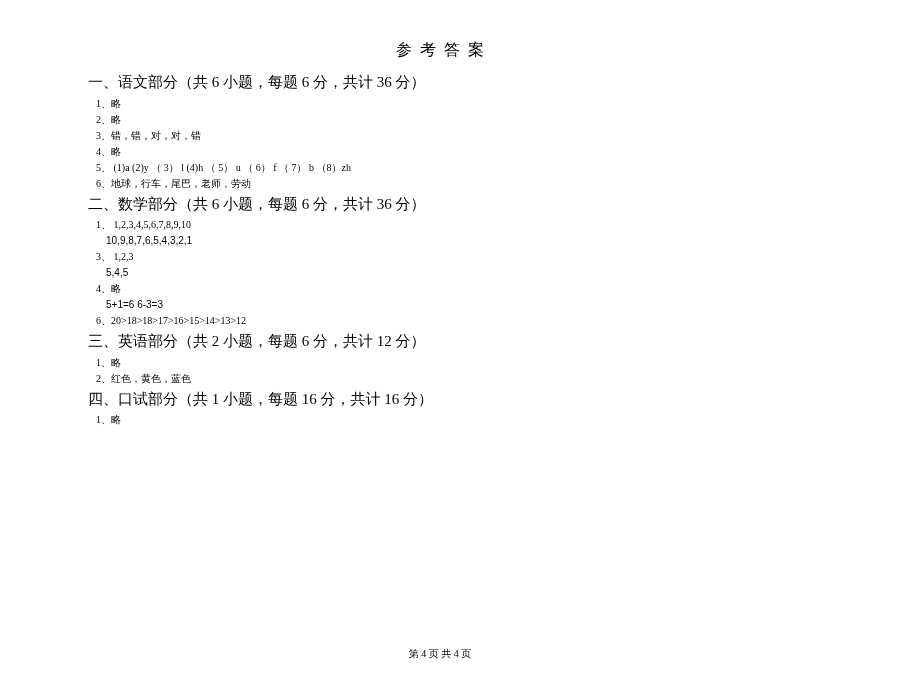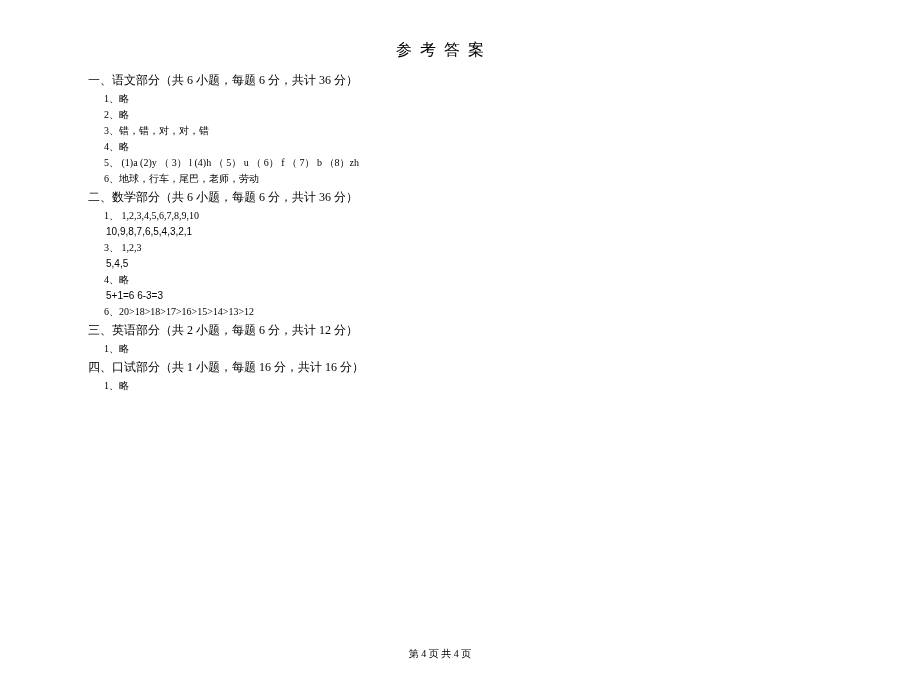--- a/index.html
+++ b/index.html
@@ -15,27 +15,27 @@
     .page {
       padding: 40px 120px 0 88px;
     }
     .title {
       text-align: center;
       font-size: 16px;
       letter-spacing: 8px;
       margin-bottom: 10px;
     }
     .section-header {
-      font-size: 12px;
+      font-size: 15px;
       margin: 2px 0;
       line-height: 1.5;
     }
     .item {
       font-size: 10px;
-      margin: 1px 16px;
+      margin: 1px 8px;
       line-height: 1.5;
       font-family: Arial, sans-serif;
     }
     .item-indent {
       font-size: 10px;
       margin: 1px 0 1px 18px;
       line-height: 1.5;
       font-family: Arial, sans-serif;
     }
     .item .cn { font-family: "SimSun", serif; }
@@ -66,18 +66,19 @@
       <div class="section-header">二、数学部分（共  6 小题，每题  6 分，共计 36 分）</div>
       <div class="item"><span class="cn">1、 1,2,3,4,5,6,7,8,9,10</span></div>
       <div class="item-indent">10,9,8,7,6,5,4,3,2,1</div>
       <div class="item"><span class="cn">3、 1,2,3</span></div>
       <div class="item-indent">5,4,5</div>
       <div class="item"><span class="cn">4、略</span></div>
       <div class="item-indent">5+1=6   6-3=3</div>
       <div class="item"><span class="cn">6、20&gt;18&gt;18&gt;17&gt;16&gt;15&gt;14&gt;13&gt;12</span></div>
       <div class="section-header">三、英语部分（共  2 小题，每题  6 分，共计 12 分）</div>
       <div class="item"><span class="cn">1、略</span></div>
+      <div class="item"><span class="cn"> 2、红色，黄色，蓝色</span></div>
       <div class="section-header">四、口试部分（共  1 小题，每题  16 分，共计  16 分）</div>
       <div class="item"><span class="cn">1、略</span></div>
     </div>
 </div>
 
 <div class="footer">第 4 页      共 4 页</div>
 
 </body></html>

